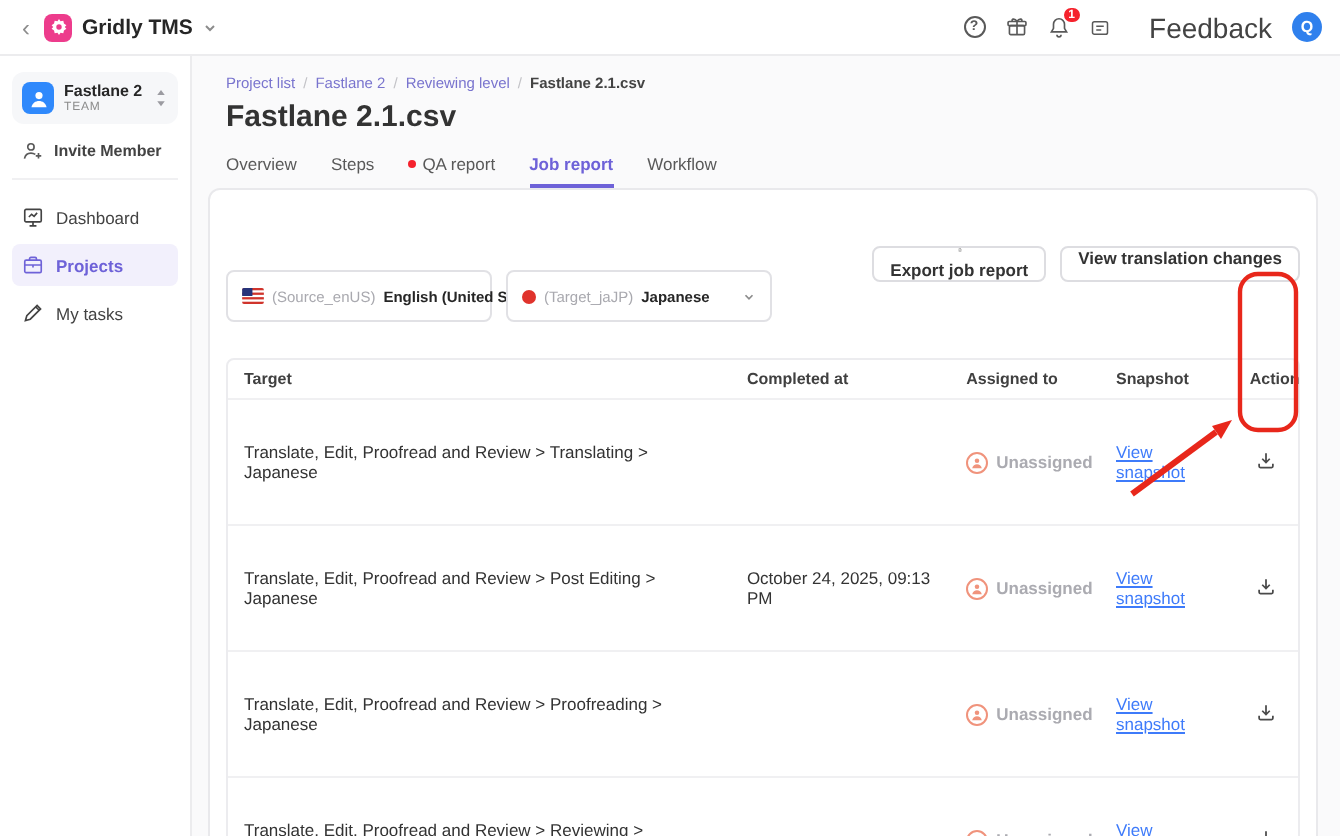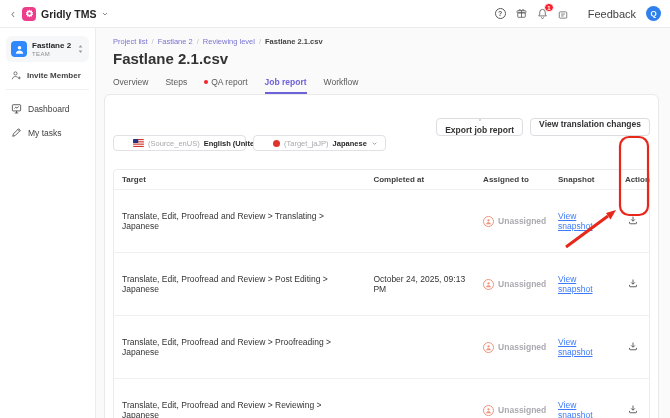--- a/index.html
+++ b/index.html
@@ -14,21 +14,21 @@
   .logo { width:14px; height:14px; border-radius:4px; background:#ED3C8C; display:flex; align-items:center; justify-content:center; }
   .app-name { font-size:10.5px; font-weight:700; color:#262626; }
   .tb-right { margin-left:auto; display:flex; align-items:center; gap:10px; }
   .icon-btn { display:flex; align-items:center; cursor:pointer; }
   .help-circle { width:11px; height:11px; border:1px solid #595959; border-radius:50%;
                  font-size:7px; color:#595959; display:flex; align-items:center; justify-content:center; font-weight:700; }
   .bell-wrap { position:relative; }
   .badge { position:absolute; top:-5px; right:-6px; min-width:9px; height:9px; padding:0 2px;
            background:#F5222D; color:#fff; font-size:6px; line-height:9px; text-align:center;
            border-radius:5px; border:1px solid #fff; font-weight:700; }
-  .feedback { display:flex; align-items:flex-end; gap:20px; font-size:11px; color:#434343; cursor:pointer; }
+  .feedback { display:flex; align-items:center; gap:20px; font-size:14px; color:#434343; cursor:pointer; }
   .avatar { width:15px; height:15px; border-radius:50%; background:#2F80ED; color:#fff;
             font-size:8px; font-weight:700; display:flex; align-items:center; justify-content:center; cursor:pointer; }
 
   
   .sidebar { position:absolute; top:28px; left:0; bottom:0; width:96px; background:#fff;
              border-right:1px solid #ECECEE; padding:8px 6px; z-index:1; }
   .team-card { display:flex; align-items:center; gap:5px; background:#F6F7F9; border-radius:6px;
                padding:5px 5px; cursor:pointer; }
   .team-avatar { width:16px; height:16px; border-radius:4px; background:#2F89FC; flex:none;
                  display:flex; align-items:center; justify-content:center; }
@@ -53,21 +53,21 @@
   .page-title { font-size:15px; font-weight:600; color:#333; margin:4px 0 10px 9px; }
   .tabs { display:flex; gap:17px; font-size:8.5px; color:#595959; margin-left:9px; }
   .tab { padding-bottom:5px; cursor:pointer; display:flex; align-items:center; gap:3px; border-bottom:2px solid transparent; }
   .tab.active { color:#6E62D8; font-weight:600; border-bottom-color:#6E62D8;justify-content:flex-end; }
   .qa-dot { width:4px; height:4px; border-radius:50%; background:#F5222D; }
 
   
   .card { background:#fff; border:1px solid #E9E9EC; border-radius:6px; padding:8px; margin-top:0; }
   .toolbar { display:flex; align-items:center; gap:7px; margin-bottom:8px; }
   .select { display:flex; align-items:center; gap:4px; border:1px solid #E1E1E5; border-radius:4px;
-            height:16px; padding:0 19px; background:#fff; font-size:7.5px; width:133px; cursor:pointer;margin-top:32px; }
+            height:26px; padding:0 7px; background:#fff; font-size:7.5px; width:133px; cursor:pointer;margin-top:32px; }
   .select-label { color:#A9A9AF; white-space:nowrap; }
   .select-value { color:#262626; font-weight:600; white-space:nowrap; }
   .select .caret { margin-left:auto; display:flex; }
   .jp-dot { width:7px; height:7px; border-radius:50%; background:#E0332C; flex:none; }
   .flag { flex:none; display:flex; border-radius:1px; overflow:hidden; }
   .spacer { flex:1; }
   .btn { display:flex; align-items:center; gap:4px; border:1px solid #DDDDE1; border-radius:4px;
          height:18px; padding:0 8px; background:#fff; font-size:8.5px; font-weight:600; color:#333;
          white-space:nowrap; cursor:pointer;flex-direction:column; }
 
@@ -164,20 +164,27 @@
       <span>Invite Member</span>
     </div>
 
     <nav class="nav">
       <div class="nav-item">
         <svg width="11" height="11" viewBox="0 0 16 16" fill="none" stroke="currentColor" stroke-width="1.2">
             <rect x="2" y="2.5" width="12" height="9" rx="1"></rect>
             <path d="M5.5 14.5h5M8 11.5v3M5 8l2-2 1.8 1.5L11 5"></path>
           </svg>
         <span>Dashboard</span>
+      </div>
+      <div class="nav-item active">
+        <svg width="11" height="11" viewBox="0 0 16 16" fill="none" stroke="currentColor" stroke-width="1.2">
+            <rect x="2" y="4.5" width="12" height="9" rx="1"></rect>
+            <path d="M5.5 4.5v-1a1 1 0 011-1h3a1 1 0 011 1v1M2 8h12M8 8v1.8"></path>
+          </svg>
+        <span>Projects</span>
       </div>
       <div class="nav-item">
         <svg width="11" height="11" viewBox="0 0 16 16" fill="none" stroke="currentColor" stroke-width="1.2">
             <path d="M2.5 13.5l1-3.5L11 2.5l2.5 2.5L6 12.5l-3.5 1z"></path>
             <path d="M10 3.5l2.5 2.5"></path>
           </svg>
         <span>My tasks</span>
       </div>
     </nav>
   </aside>

